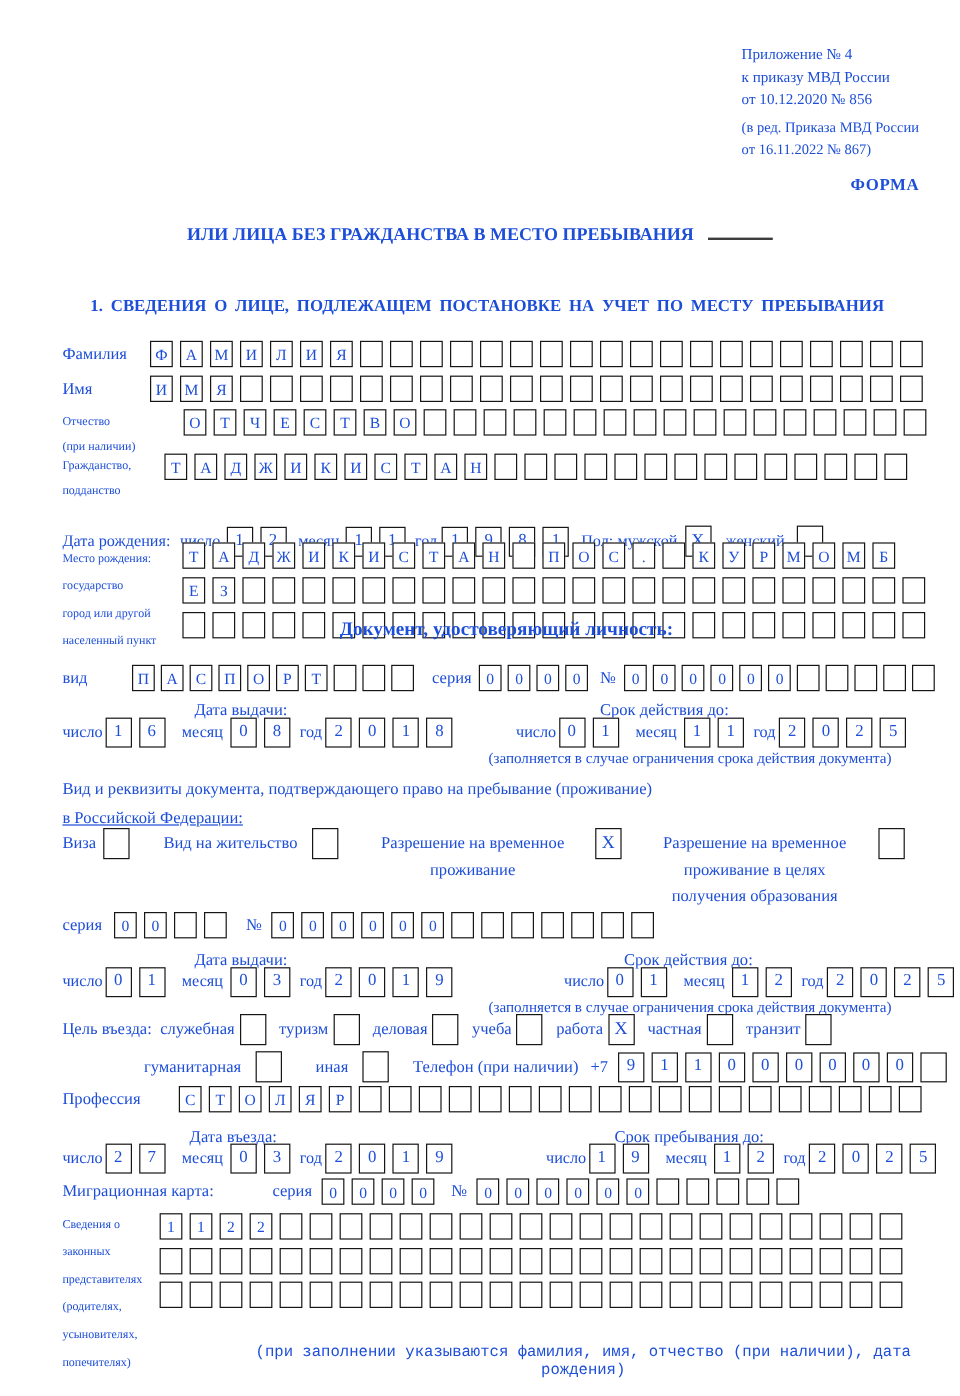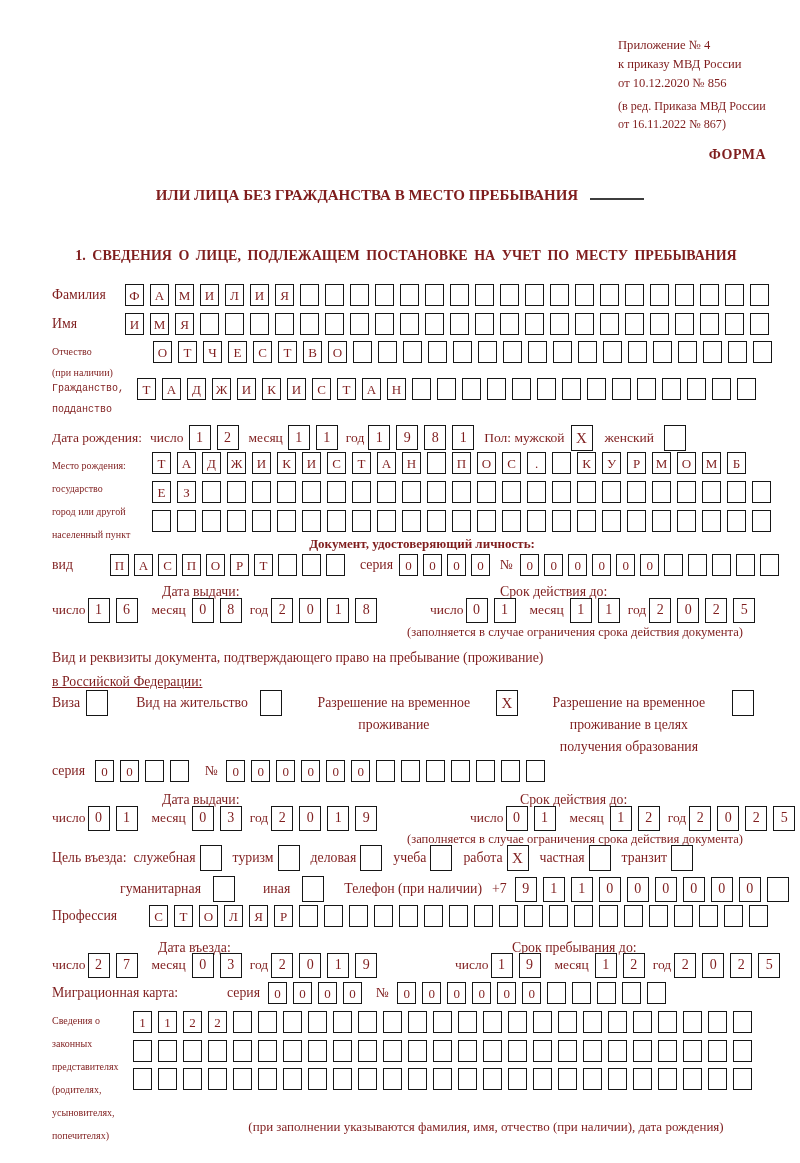--- a/index.html
+++ b/index.html
@@ -1,16 +1,16 @@
 <!DOCTYPE html>
 <html><head>
 <meta charset="utf-8">
 <style>
   html,body{margin:0;padding:0;background:#fff;}
-  .page{position:relative;width:800px;height:1163px;background:#fff;color:#7f1d1d;
+  .page{position:relative;width:800px;height:1163px;background:#fff;color:#1d4ed8;
         font-family:"Liberation Serif","DejaVu Serif",serif;overflow:hidden;}
   .abs{position:absolute;}
   .r{position:absolute;display:flex;align-items:flex-start;white-space:nowrap;}
   .lbl{font-size:13.8px;line-height:22px;flex:none;}
   .lbl2{font-size:10px;line-height:21px;flex:none;}
   .mini{font-size:13.5px;line-height:26px;flex:none;}
   .boxes{display:flex;flex:none;}
   .box{box-sizing:border-box;flex:none;display:flex;align-items:center;justify-content:center;
        width:19px;height:22px;border:1.6px solid #161616;margin-right:6px;
        font-size:13px;line-height:1;background:#fff;}
@@ -140,21 +140,21 @@
         <span class="box"></span>
         <span class="box"></span>
         <span class="box"></span>
         <span class="box"></span>
         <span class="box"></span>
         <span class="box"></span>
       </div>
   </div>
 
   <div class="r" style="left:52px;top:378px;">
-    <div style="width:85px;flex:none;font-family:Liberation Mono, monospace;">
+    <div style="width:85px;flex:none;">
       <div class="lbl2">Гражданство,</div>
       <div class="lbl2">подданство</div>
     </div>
     <div class="boxes">
         <span class="box">Т</span>
         <span class="box">А</span>
         <span class="box">Д</span>
         <span class="box">Ж</span>
         <span class="box">И</span>
         <span class="box">К</span>
@@ -173,21 +173,21 @@
         <span class="box"></span>
         <span class="box"></span>
         <span class="box"></span>
         <span class="box"></span>
         <span class="box"></span>
         <span class="box"></span>
         <span class="box"></span>
       </div>
   </div>
 
-  <div class="r" style="left:52px;top:425px;align-items:flex-start;">
+  <div class="r" style="left:52px;top:438px;align-items:center;">
     <span class="mini" style="margin-right:8px;">Дата рождения:</span>
     <span class="mini" style="margin-right:5px;">число</span>
     <span class="boxes dt">
         <span class="box">1</span>
         <span class="box">2</span>
       </span>
     <span class="mini" style="margin:0 5px 0 4px;">месяц</span>
     <span class="boxes dt">
         <span class="box">1</span>
         <span class="box">1</span>
@@ -295,21 +295,21 @@
         <span class="box"></span>
         <span class="box"></span>
         <span class="box"></span>
         <span class="box"></span>
         <span class="box"></span>
         <span class="box"></span>
         <span class="box"></span>
       </div>
   </div>
 
-  <div class="abs ctr bold" style="left:52px;top:536px;width:740px;font-size:13px;font-family:Liberation Serif, serif;">Документ, удостоверяющий личность:</div>
+  <div class="abs ctr bold" style="left:52px;top:516px;width:740px;font-size:16px;font-family:Liberation Serif, serif;">Документ, удостоверяющий личность:</div>
 
   <div class="r tight" style="left:52px;top:554px;align-items:center;">
     <span class="lbl" style="width:58px;">вид</span>
     <span class="boxes">
         <span class="box">П</span>
         <span class="box">А</span>
         <span class="box">С</span>
         <span class="box">П</span>
         <span class="box">О</span>
         <span class="box">Р</span>
@@ -725,15 +725,15 @@
         <span class="box"></span>
         <span class="box"></span>
         <span class="box"></span>
         <span class="box"></span>
         <span class="box"></span>
         <span class="box"></span>
         <span class="box"></span>
         <span class="box"></span>
       </div>
   </div>
-  <div class="abs ctr" style="left:180px;top:1119px;width:612px;font-size:13px;">(при заполнении указываются фамилия, имя, отчество (при наличии), дата рождения)</div>
+  <div class="abs ctr" style="left:180px;top:1119px;width:612px;font-size:13px;font-family:Liberation Mono, monospace;">(при заполнении указываются фамилия, имя, отчество (при наличии), дата рождения)</div>
 
 </div>
 
 </body></html>

